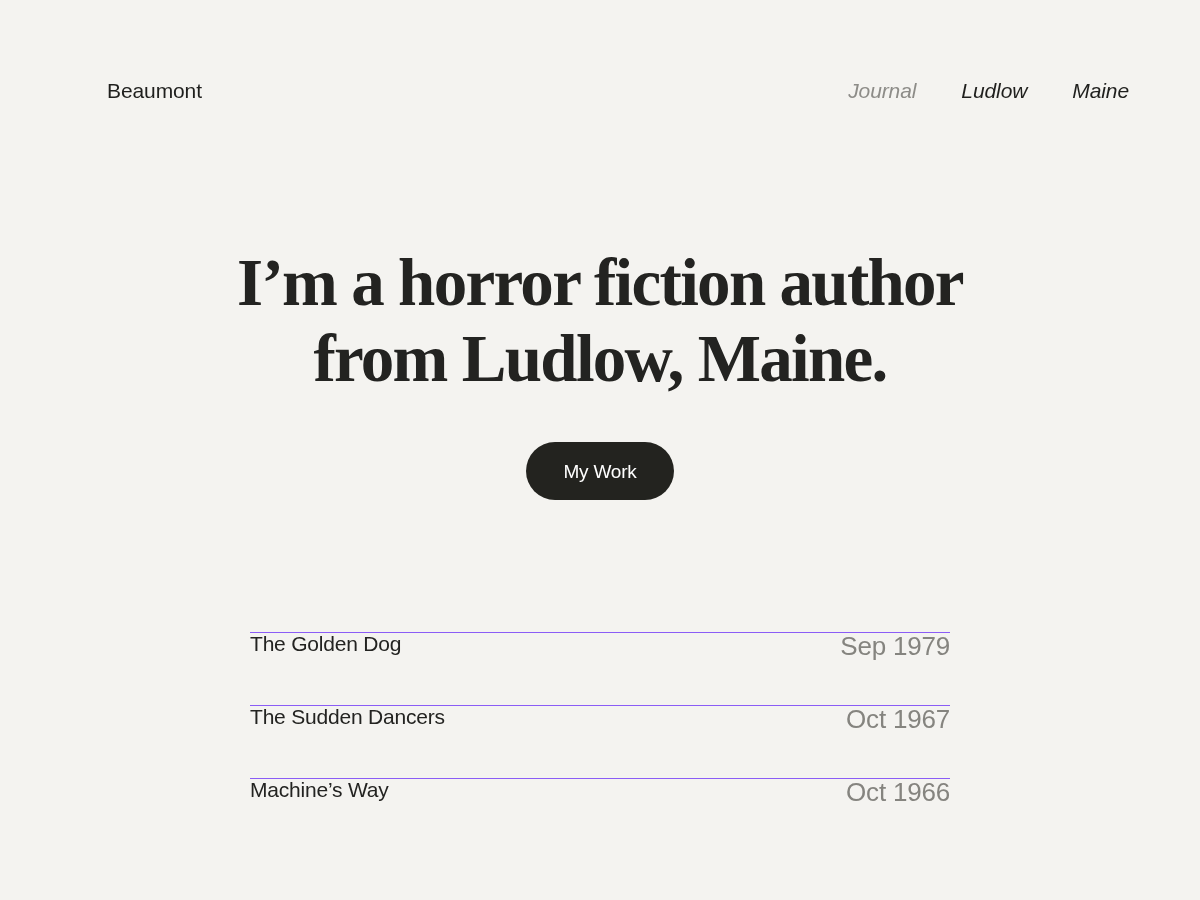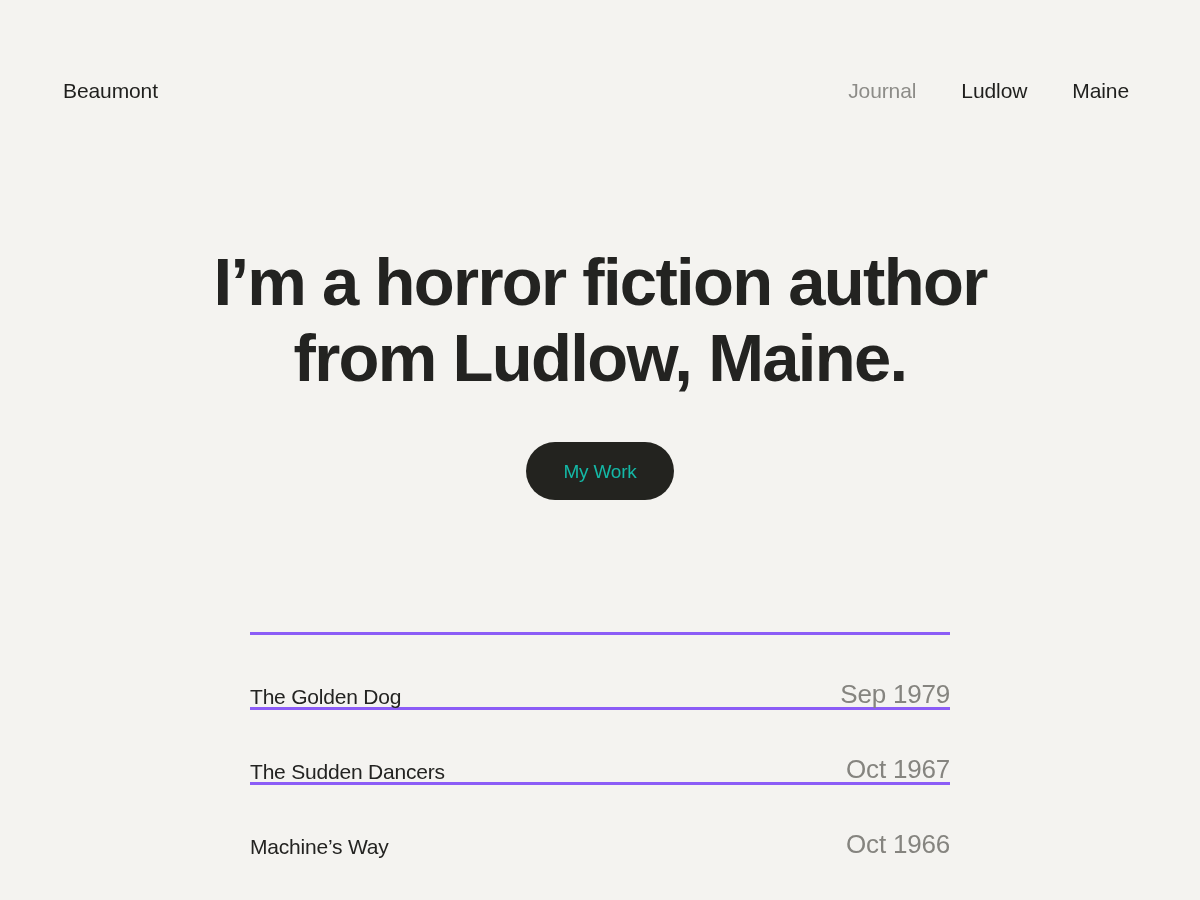--- a/index.html
+++ b/index.html
@@ -20,36 +20,37 @@
     width: 1200px;
     height: 900px;
     box-sizing: border-box;
   }
 
   
   .site-header {
     display: flex;
     align-items: center;
     justify-content: space-between;
-    padding: 72px 71px 0 63px;
+    padding: 72px 71px 0 107px;
     box-sizing: border-box;
     height: 108px;
   }
   .brand {
     font-size: 21px;
     font-weight: 500;
     letter-spacing: -0.1px;
     color: #1f1f1d;
     line-height: 1;
     cursor: pointer;
   }
   .nav {
     display: flex;
     align-items: center;
     gap: 45px;
+    font-style: italic;
   }
   .nav-link {
     font-size: 21px;
     font-weight: 400;
     letter-spacing: -0.1px;
     color: #1f1f1d;
     line-height: 1;
     cursor: pointer;
     text-decoration: none;
   }
@@ -65,20 +66,21 @@
   .hero-title {
     margin: 0;
     font-size: 67px;
     line-height: 76px;
     font-weight: 700;
     letter-spacing: -1.7px;
     color: #232321;
     max-width: 780px;
     margin-left: auto;
     margin-right: auto;
+    font-family: Liberation Serif, serif;
   }
   .hero-actions {
     margin-top: 46px;
     display: flex;
     justify-content: center;
     align-items: center;
     gap: 24px;
   }
   .btn {
     font-family: "Liberation Sans", sans-serif;
@@ -89,42 +91,42 @@
     border-radius: 999px;
     cursor: pointer;
     box-sizing: border-box;
     display: inline-flex;
     align-items: center;
     justify-content: center;
     height: 58px;
   }
   .btn-primary {
     background: #23231f;
-    color: #14b8a6;
+    color: #ffffff;
     border: none;
     padding: 0 37px;
   }
   .btn-secondary {
     background: transparent;
     color: #1f1f1d;
     border: 1.6px solid #23231f;
     padding: 0 33px;
   }
 
   
   .works {
     margin: 132px auto 0 auto;
     width: 700px;
   }
   .work-row {
     display: flex;
-    align-items: flex-end;
+    align-items: flex-start;
     justify-content: space-between;
     height: 72px;
-    border-top: 3px solid #8b5cf6;
+    border-top: 1px solid #8b5cf6;
     cursor: pointer;
   }
   .work-title {
     font-size: 21px;
     font-weight: 400;
     letter-spacing: -0.2px;
     color: #232321;
     line-height: 1;
   }
   .work-date {

